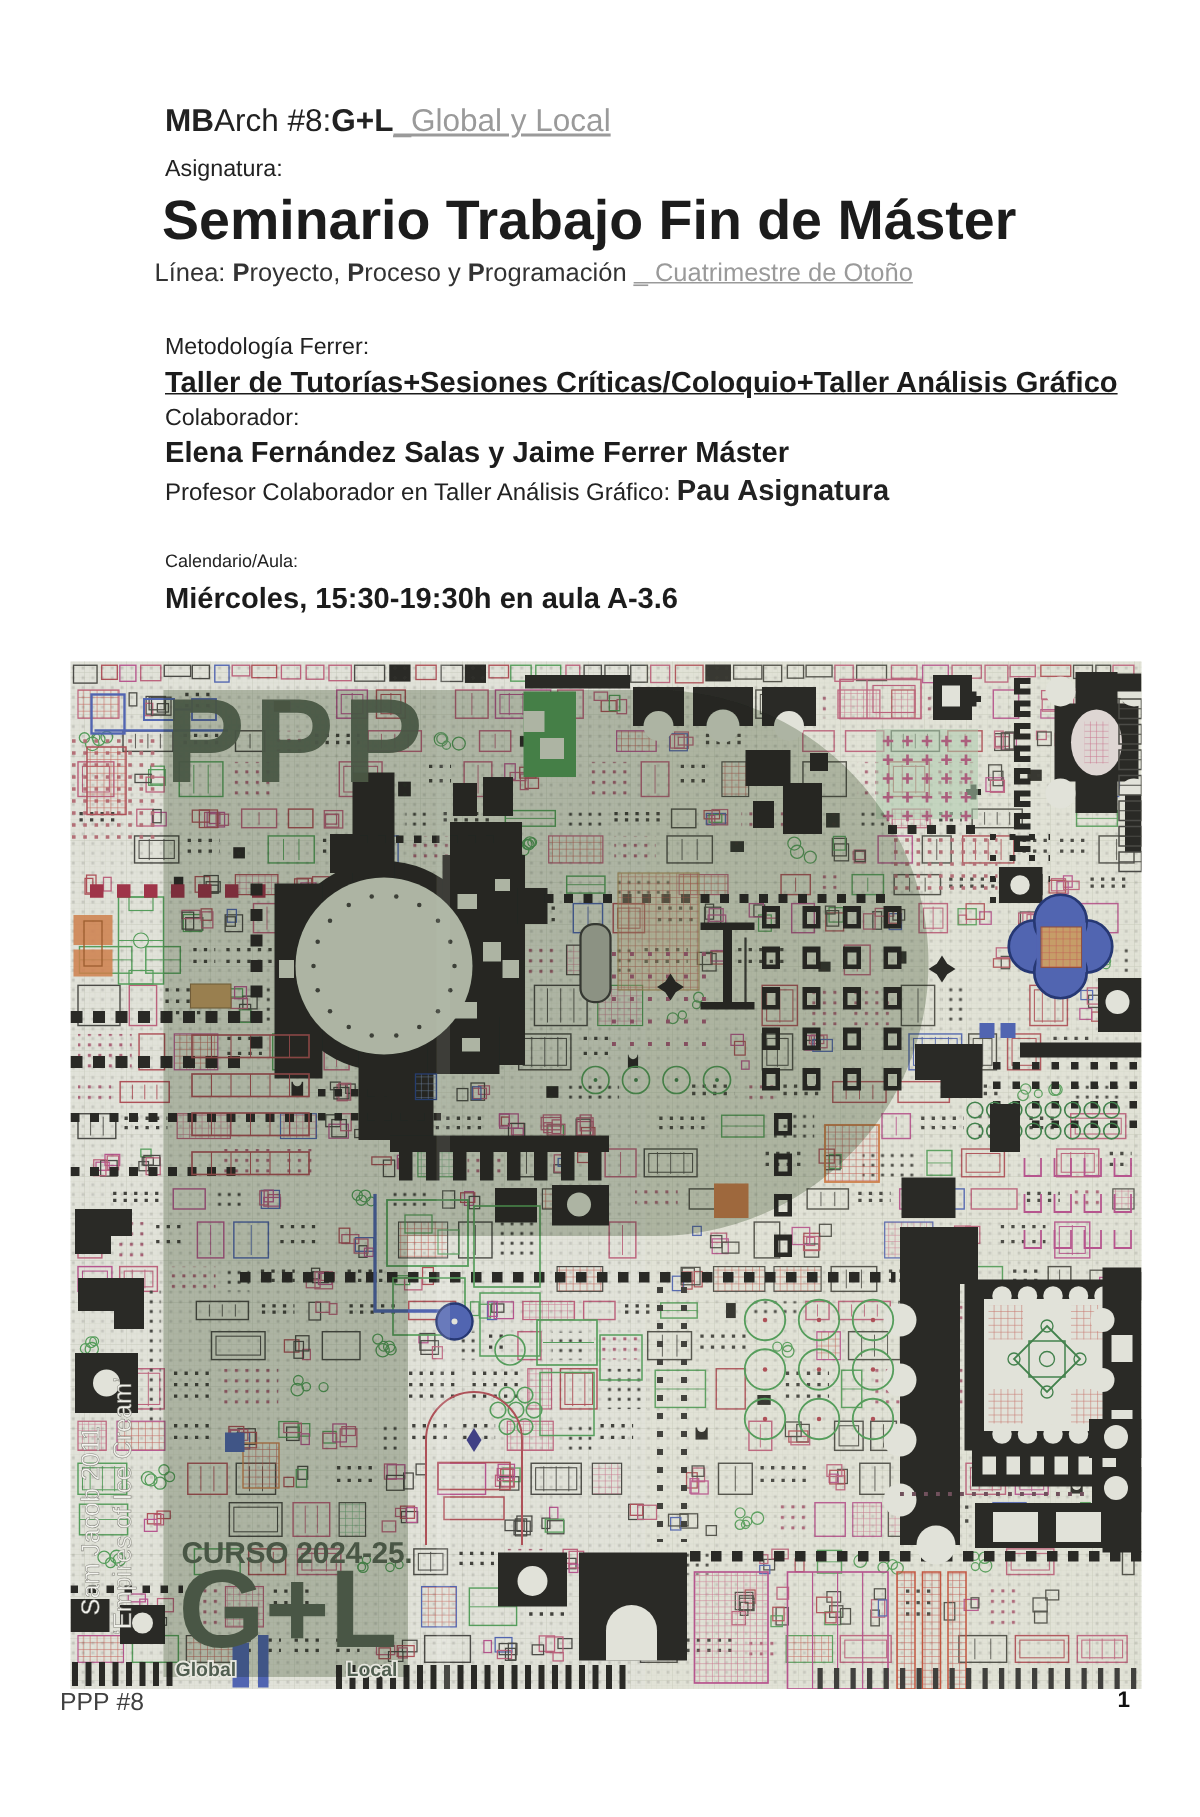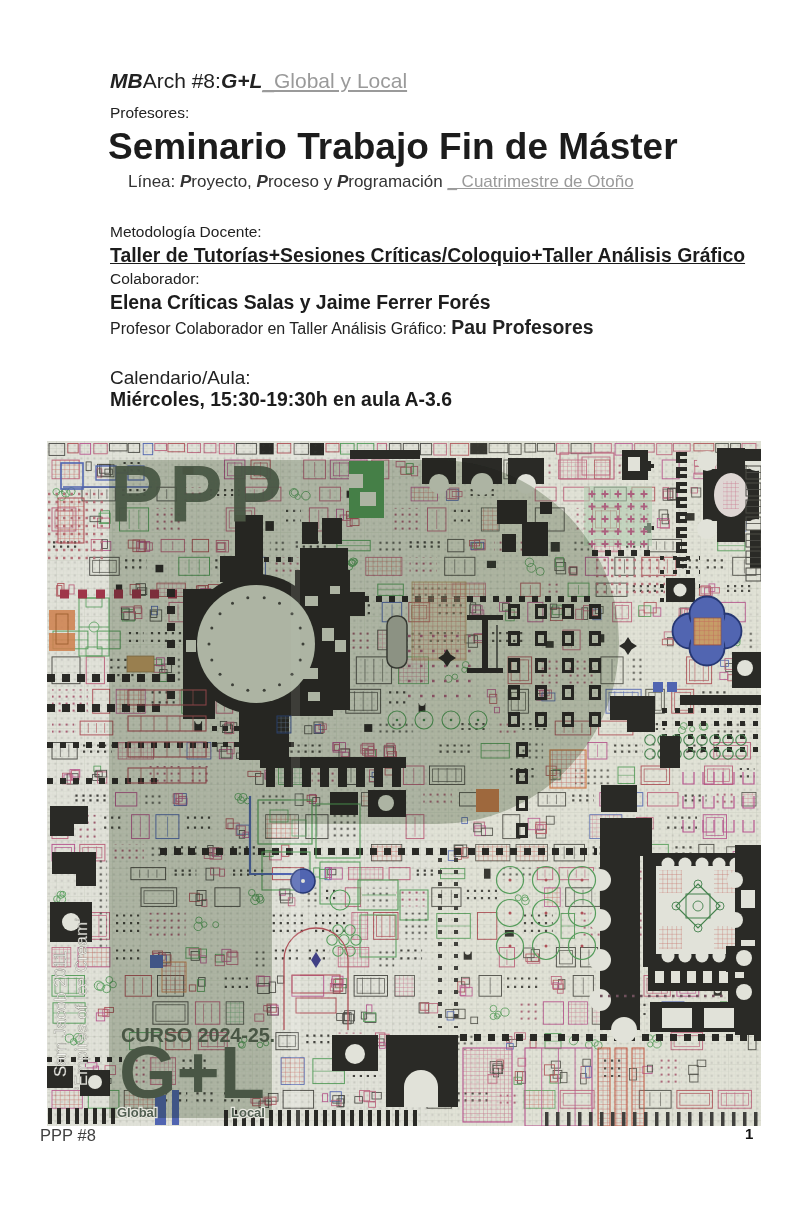--- a/index.html
+++ b/index.html
@@ -1,41 +1,41 @@
 <!DOCTYPE html>
 <html><head><meta charset="utf-8">
 <style>
 html,body{margin:0;padding:0;background:#ffffff;width:800px;height:1211px;overflow:hidden;
 font-family:"Liberation Sans",sans-serif;}
 .abs{position:absolute;white-space:nowrap;}
 svg{display:block;}
-b{font-weight:bold;font-style:italic;}
+b{font-weight:bold;}
 .gy{color:#9a9a9a;text-decoration:underline;}
 </style></head>
 <body>
 
 <div class="abs" style="left:110px;top:69px;font-size:21px;color:#222;"><b>MB</b>Arch&nbsp;#8:<b>G+L</b><span class="gy">_Global y Local</span></div>
 
-<div class="abs" style="left:110px;top:104px;font-size:15.5px;color:#222;">Profesores:</div>
+<div class="abs" style="left:110px;top:104px;font-size:15.5px;color:#222;">Asignatura:</div>
 
 <div class="abs" style="left:108px;top:126px;font-size:37px;font-weight:bold;color:#1c1c1c;text-align:center;">Seminario Trabajo Fin de Máster</div>
 
-<div class="abs" style="left:128px;top:172px;font-size:17px;color:#333;">Línea: <b>P</b>royecto, <b>P</b>roceso y <b>P</b>rogramación <span class="gy">_ Cuatrimestre de Otoño</span></div>
+<div class="abs" style="left:103px;top:172px;font-size:17px;color:#333;">Línea: <b>P</b>royecto, <b>P</b>roceso y <b>P</b>rogramación <span class="gy">_ Cuatrimestre de Otoño</span></div>
 
-<div class="abs" style="left:110px;top:223px;font-size:15.5px;color:#222;">Metodología Docente:</div>
+<div class="abs" style="left:110px;top:223px;font-size:15.5px;color:#222;">Metodología Ferrer:</div>
 
 <div class="abs" style="left:110px;top:244px;font-size:19.4px;font-weight:bold;color:#1c1c1c;text-decoration:underline;">Taller de Tutorías+Sesiones Críticas/Coloquio+Taller Análisis Gráfico</div>
 
 <div class="abs" style="left:110px;top:270px;font-size:15.5px;color:#222;">Colaborador:</div>
 
-<div class="abs" style="left:110px;top:291px;font-size:19.4px;font-weight:bold;color:#1c1c1c;">Elena Críticas Salas y Jaime Ferrer Forés</div>
+<div class="abs" style="left:110px;top:291px;font-size:19.4px;font-weight:bold;color:#1c1c1c;">Elena Fernández Salas y Jaime Ferrer Máster</div>
 
-<div class="abs" style="left:110px;top:316px;font-size:16px;color:#222;">Profesor Colaborador en Taller Análisis Gráfico: <span style="font-size:19.4px;font-weight:bold;">Pau Profesores</span></div>
+<div class="abs" style="left:110px;top:316px;font-size:16px;color:#222;">Profesor Colaborador en Taller Análisis Gráfico: <span style="font-size:19.4px;font-weight:bold;">Pau Asignatura</span></div>
 
-<div class="abs" style="left:110px;top:367px;font-size:19px;color:#222;">Calendario/Aula:</div>
+<div class="abs" style="left:110px;top:367px;font-size:12px;color:#222;">Calendario/Aula:</div>
 
 <div class="abs" style="left:110px;top:388px;font-size:19.4px;font-weight:bold;color:#1c1c1c;text-align:right;">Miércoles, 15:30-19:30h en aula A-3.6</div>
 
 <div class="abs" style="left:0;top:0;">
     <svg width="800" height="1211" viewBox="0 0 800 1211">
       <defs>
 <pattern id="grid" width="3.5" height="3.5" patternUnits="userSpaceOnUse">
 <path d="M3.5 0H0V3.5" fill="none" stroke="#cfd1c5" stroke-width="0.4"></path>
 </pattern>
 <pattern id="grid2" width="28" height="28" patternUnits="userSpaceOnUse">

